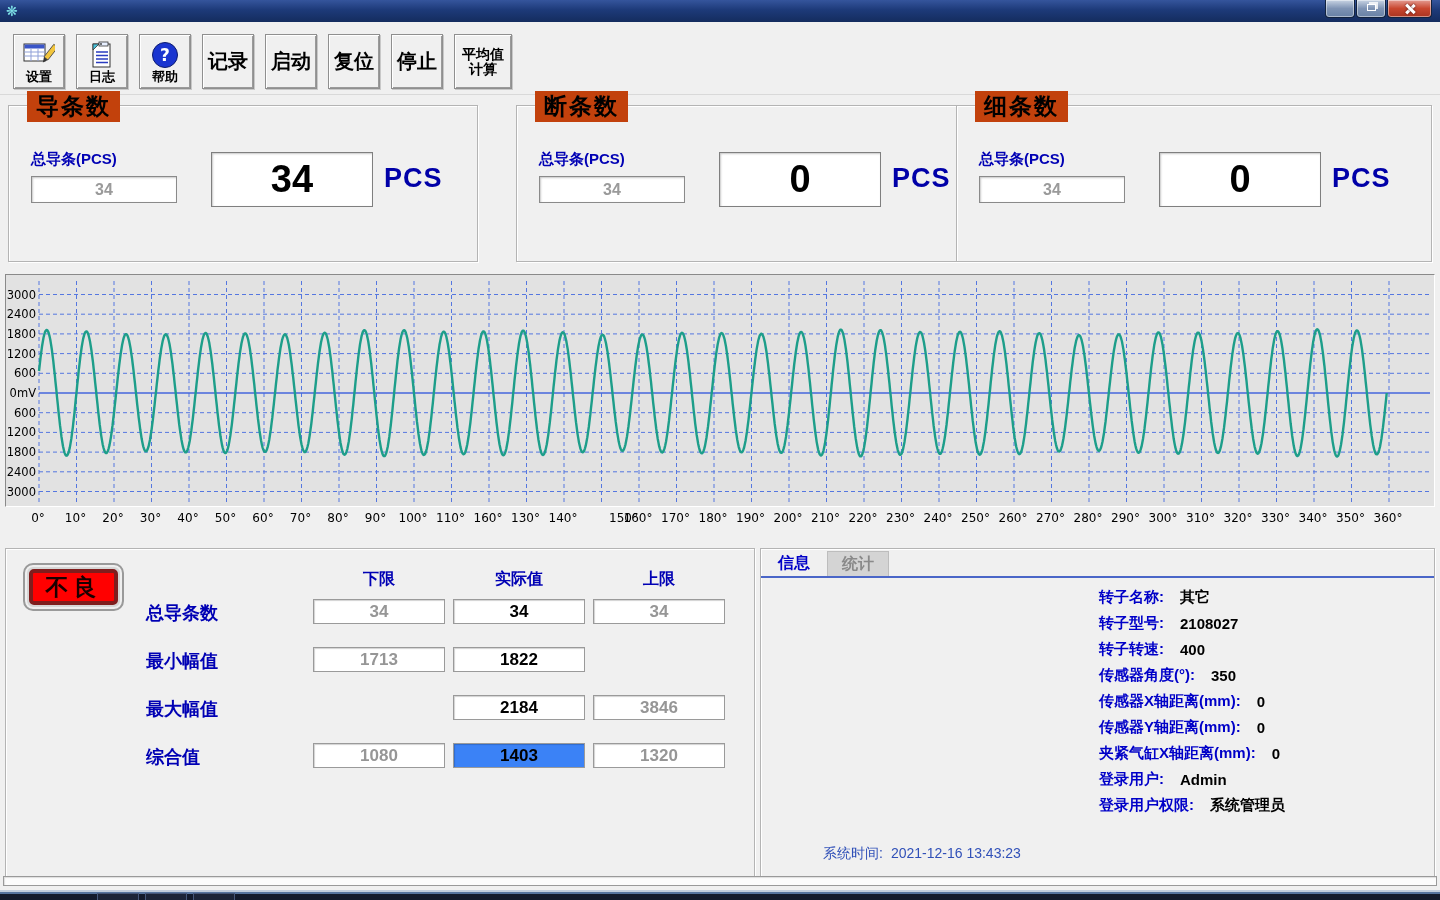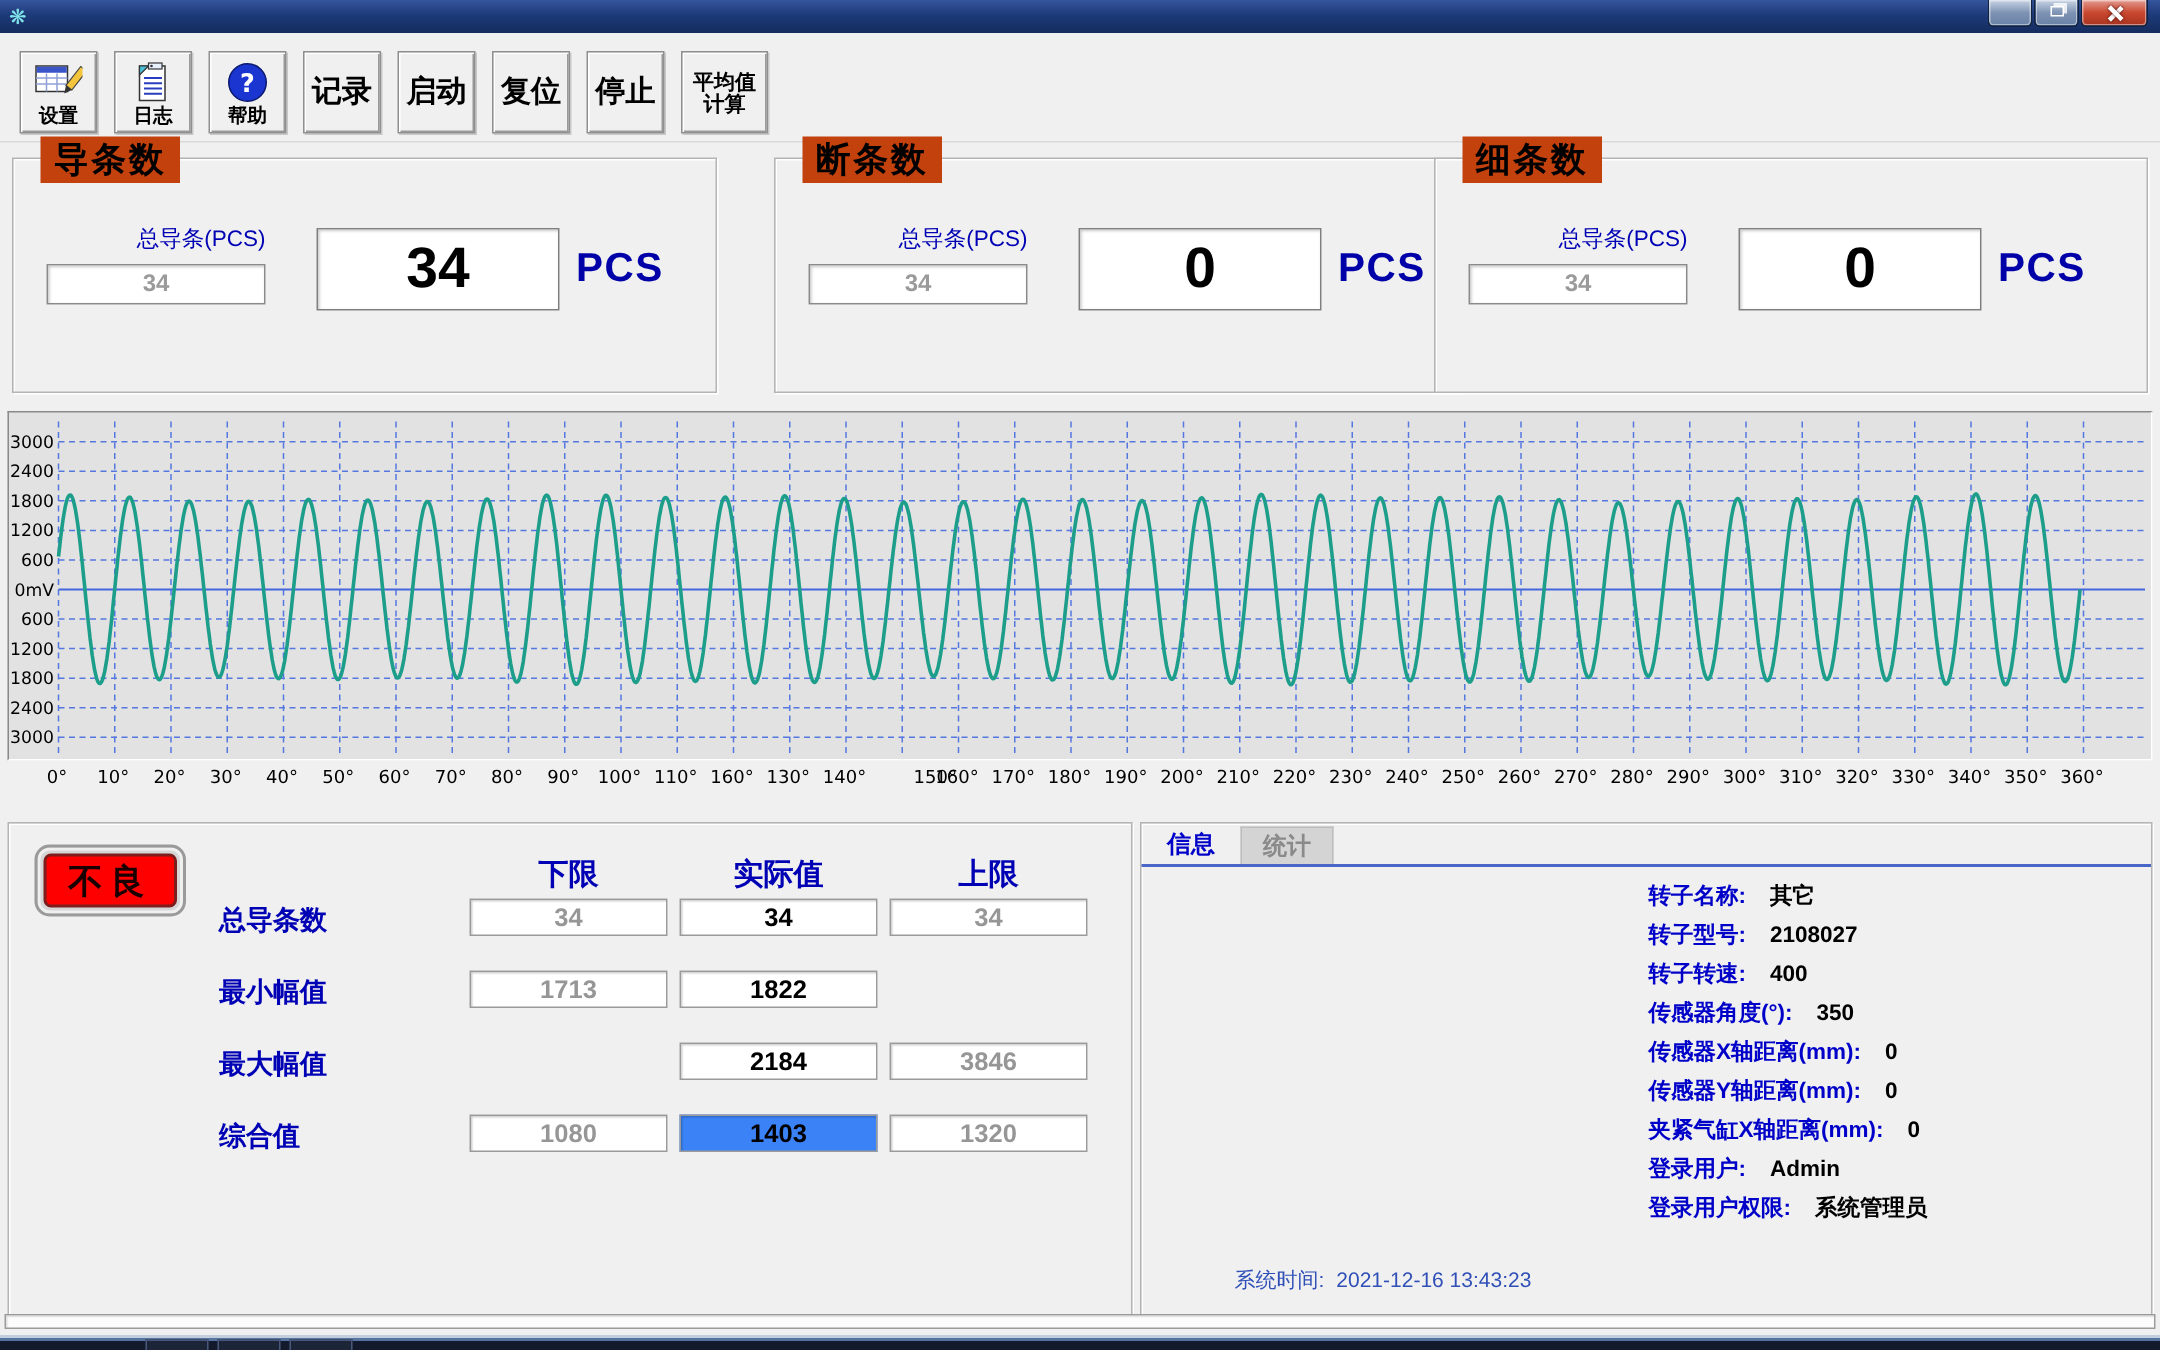--- a/index.html
+++ b/index.html
@@ -31,43 +31,43 @@
   .tb-btn .tb-label { font-size:13px; font-weight:700; color:#000; line-height:1.05; text-align:center; white-space:pre-line; }
   .tb-btn.text-only .tb-label { font-size:20px; }
   .tb-btn.two-line .tb-label { font-size:14px; }
 
   
   .groupbox { position:absolute; border:1px solid #b4b4b4; box-shadow:inset 1px 1px 0 #fff, 1px 1px 0 #fff; background:#F0F0F0; }
   .groupbox > .gb-title { position:absolute; top:-15px; left:18px; padding:0 9px; background:#c2410c;
     font-size:23px; font-weight:700; color:#000; letter-spacing:2px; }
 
   
-  .counter-label { position:absolute; left:22px; top:44px; width:146px; text-align:right;
-    color:#0000b4; font-weight:400; font-size:15px; }
+  .counter-label { position:absolute; left:22px; top:44px; width:146px; text-align:left;
+    color:#0000b4; font-weight:700; font-size:15px; }
   .counter-input { position:absolute; left:22px; top:70px; width:146px; height:27px; background:#fff;
     border:1px solid #8a8a8a; box-shadow:inset 1px 1px 2px rgba(0,0,0,.22);
     text-align:center; line-height:25px; font-size:16px; font-weight:700; color:#9a9a9a; }
   .counter-display { position:absolute; left:202px; top:46px; width:162px; height:55px; background:#fff;
     border:1px solid #7f7f7f; box-shadow:inset 1px 1px 2px rgba(0,0,0,.22);
     text-align:center; line-height:53px; font-size:38px; font-weight:700; color:#000; }
   .counter-unit { position:absolute; left:375px; top:57px; color:#0000a8; font-weight:700; font-size:27px; letter-spacing:1px; }
 
   
   .chart-panel { position:absolute; left:5px; top:274px; width:1430px; height:233px; background:#E2E2E2;
     border:1px solid; border-color:#8a8a8a #ffffff #ffffff #8a8a8a; }
   .xaxis-row { position:absolute; left:5px; top:511px; width:1430px; height:18px; }
   .xaxis-row .xtick { position:absolute; top:0; transform:translateX(-50%); font-size:12px; color:#000; font-family:"DejaVu Sans",sans-serif; }
 
   
   .results-panel { left:5px; top:548px; width:750px; height:337px; }
   .judge-btn { position:absolute; left:17px; top:14px; width:101px; height:48px; border:2px solid #9a9a9a;
     border-radius:10px; background:#d6d6d6; box-shadow:inset 0 0 0 2px #efefef; padding:4px; }
-  .judge-inner { width:100%; height:100%; background:#ff0000; border:2px solid #7f1d1d; border-radius:5px;
+  .judge-inner { width:100%; height:100%; background:#ff0000; border:4px solid #7f1d1d; border-radius:5px;
     display:flex; align-items:center; justify-content:center; font-size:23px; font-weight:700; color:#1a0000; letter-spacing:5px; }
-  .col-header { position:absolute; top:20px; width:132px; text-align:center; color:#0000b4; font-weight:700; font-size:20px;font-family:Liberation Serif, serif; }
+  .col-header { position:absolute; top:20px; width:132px; text-align:center; color:#0000b4; font-weight:700; font-size:16px;font-family:Liberation Serif, serif; }
   .res-row-label { position:absolute; left:140px; width:170px; color:#0000b4; font-weight:700; font-size:18px; }
   .val-box { position:absolute; width:132px; height:25px; background:#fff; border:1px solid #9a9a9a;
     box-shadow:inset 1px 1px 1px rgba(0,0,0,.18); text-align:center; line-height:23px; font-size:17px; font-weight:700; }
   .val-limit { color:#969696; }
   .val-actual { color:#000; }
   .val-alarm { background:#3b82f6; color:#000; }
 
   
   .info-panel { left:760px; top:548px; width:675px; height:337px; }
   .tabs { position:absolute; left:3px; top:2px; height:25px; display:flex; gap:3px; }

